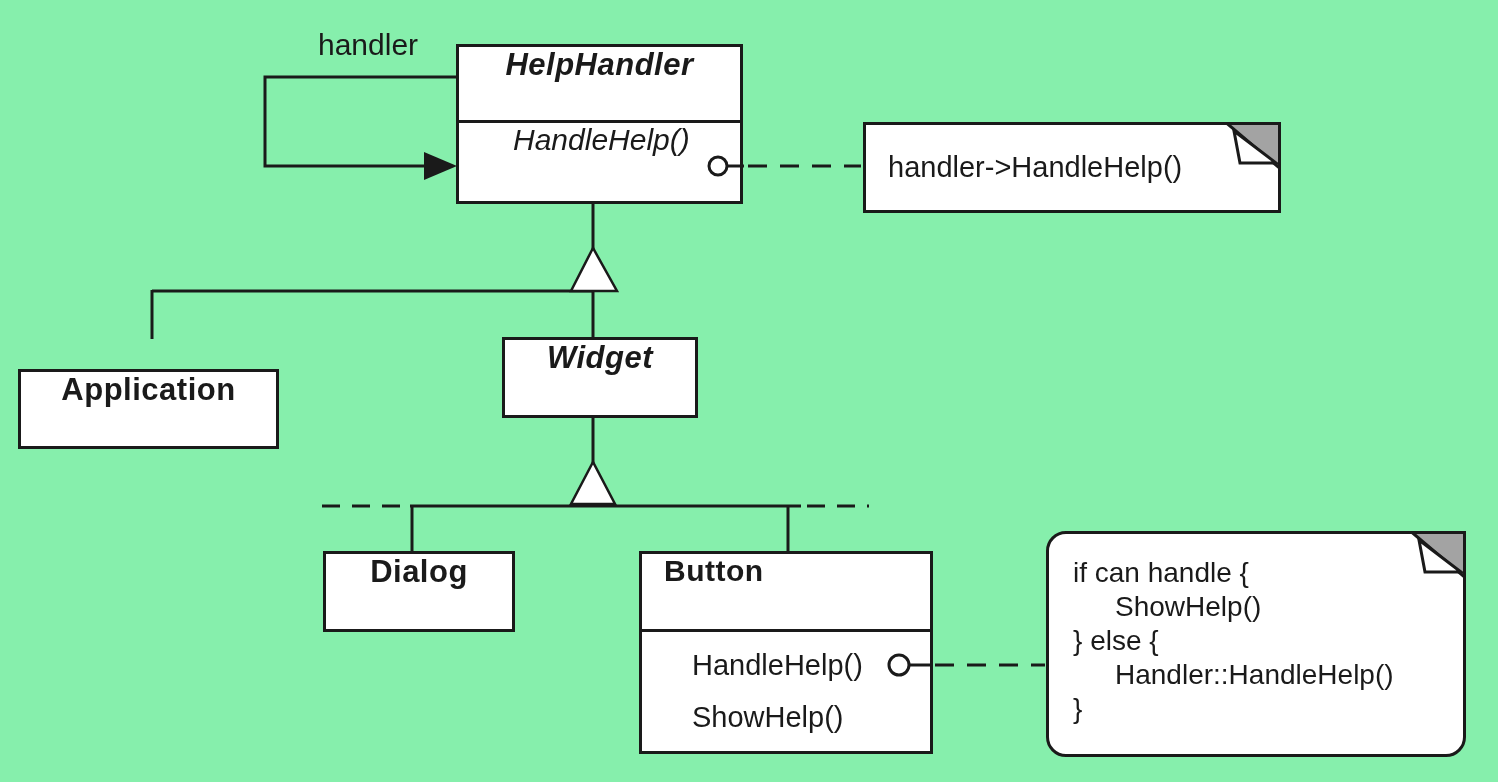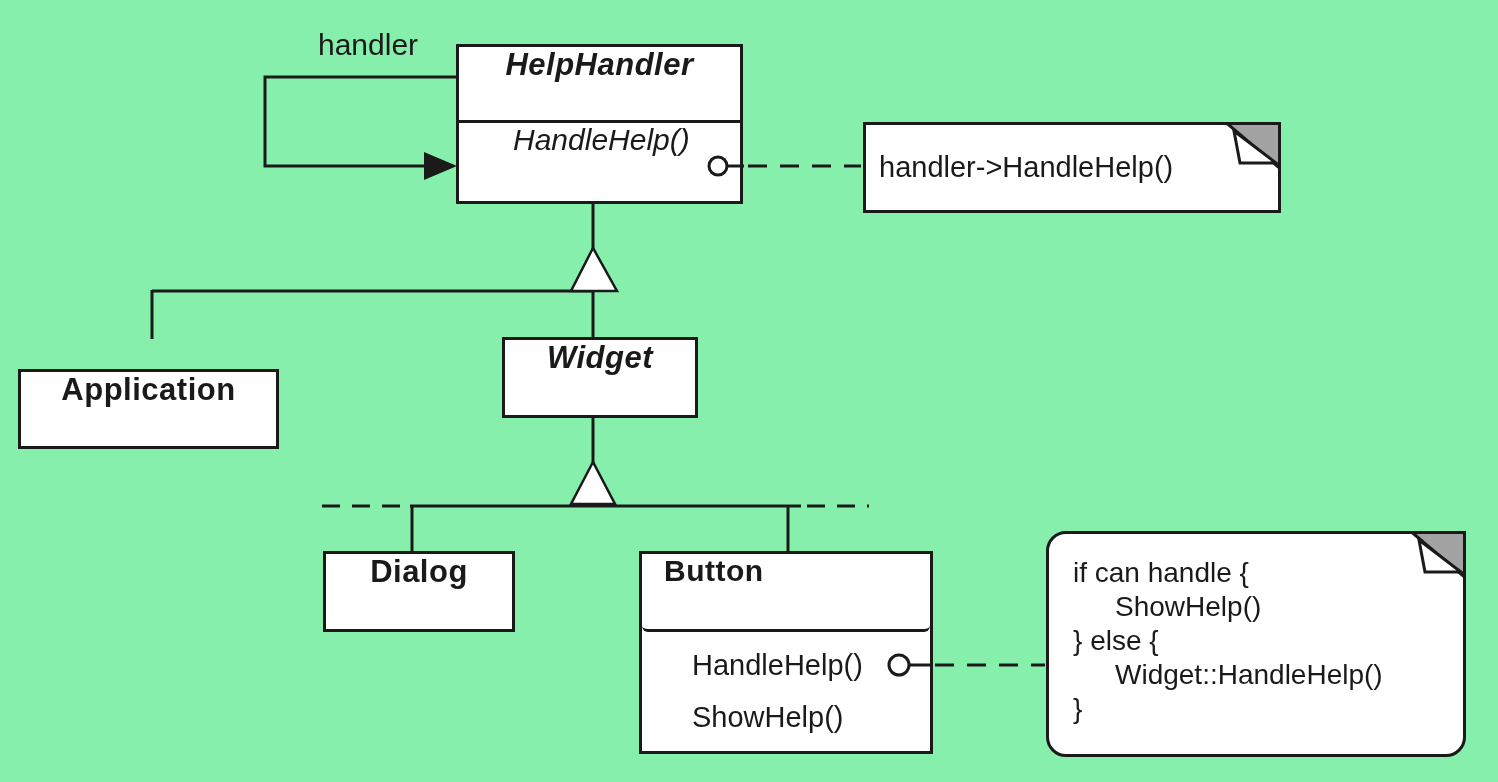--- a/index.html
+++ b/index.html
@@ -20,21 +20,21 @@
   .abstract{font-style:italic;}
   .op-text{font-size:29px;margin-left:28px;}
   .assoc-label{position:absolute;font-size:30px;z-index:2;}
   .note{
     position:absolute;background:#ffffff;border:3px solid #1a1a1a;
     box-sizing:border-box;z-index:2;font-size:29px;
   }
   .note .dogear{position:absolute;top:-3px;right:-3px;}
   .note-line{display:block;line-height:34px;}
   .note-line.indent{margin-left:42px;}
-  #note-handler{display:flex;align-items:center;padding-left:13px;}
+  #note-handler{display:flex;align-items:center;padding-left:22px;}
   #note-button{padding:22px 0 0 24px;}
   .grow{flex:1;}
 </style>
 </head>
 <body>
 
 <div class="canvas">
 
   <svg class="layer" width="1498" height="782" viewBox="0 0 1498 782">
 
@@ -83,42 +83,42 @@
     </div>
   </div>
 
   <div class="uml-box" style="left:502px;top:337px;width:196px;height:81px;">
     <div class="compartment title-center grow">
       <span class="cls-name abstract">Widget</span>
     </div>
   </div>
 
   <div class="uml-box" style="left:639px;top:551px;width:294px;height:203px;">
-    <div class="compartment divided" style="height:78px;padding-left:22px;border-radius:6px;">
+    <div class="compartment divided" style="height:78px;padding-left:22px;">
       <span class="cls-name" style="font-size:30px;">Button</span>
     </div>
     <div class="compartment grow" style="flex-direction:column;align-items:flex-start;justify-content:center;padding-left:22px;gap:19px;">
       <span class="op-text">HandleHelp()</span>
       <span class="op-text">ShowHelp()</span>
     </div>
   </div>
 
   <div class="note" id="note-handler" style="left:863px;top:122px;width:418px;height:91px;">
     <span>handler-&gt;HandleHelp()</span>
     <svg class="dogear" width="62" height="50" viewBox="0 0 62 50">
       <polygon points="8,1.5 60.5,1.5 60.5,46" fill="#a3a3a3" stroke="#1a1a1a" stroke-width="3"></polygon>
       <polygon points="15,9 57,41 21,41" fill="#ffffff" stroke="#1a1a1a" stroke-width="3"></polygon>
     </svg>
   </div>
 
   <div class="note" id="note-button" style="left:1046px;top:531px;width:420px;height:226px;font-size:28px;border-radius:20px;">
     <span class="note-line">if can handle {</span>
     <span class="note-line indent">ShowHelp()</span>
     <span class="note-line">} else {</span>
-    <span class="note-line indent">Widget::HandleHelp()</span>
+    <span class="note-line indent">Handler::HandleHelp()</span>
     <span class="note-line">}</span>
     <svg class="dogear" width="62" height="50" viewBox="0 0 62 50">
       <polygon points="8,1.5 60.5,1.5 60.5,46" fill="#a3a3a3" stroke="#1a1a1a" stroke-width="3"></polygon>
       <polygon points="15,9 57,41 21,41" fill="#ffffff" stroke="#1a1a1a" stroke-width="3"></polygon>
     </svg>
   </div>
 
   <svg class="layer top" width="1498" height="782" viewBox="0 0 1498 782">
     <line x1="727" y1="166" x2="744" y2="166" stroke="#1a1a1a" stroke-width="3"></line>
     <circle cx="718" cy="166" r="9" fill="#ffffff" stroke="#1a1a1a" stroke-width="3"></circle>

